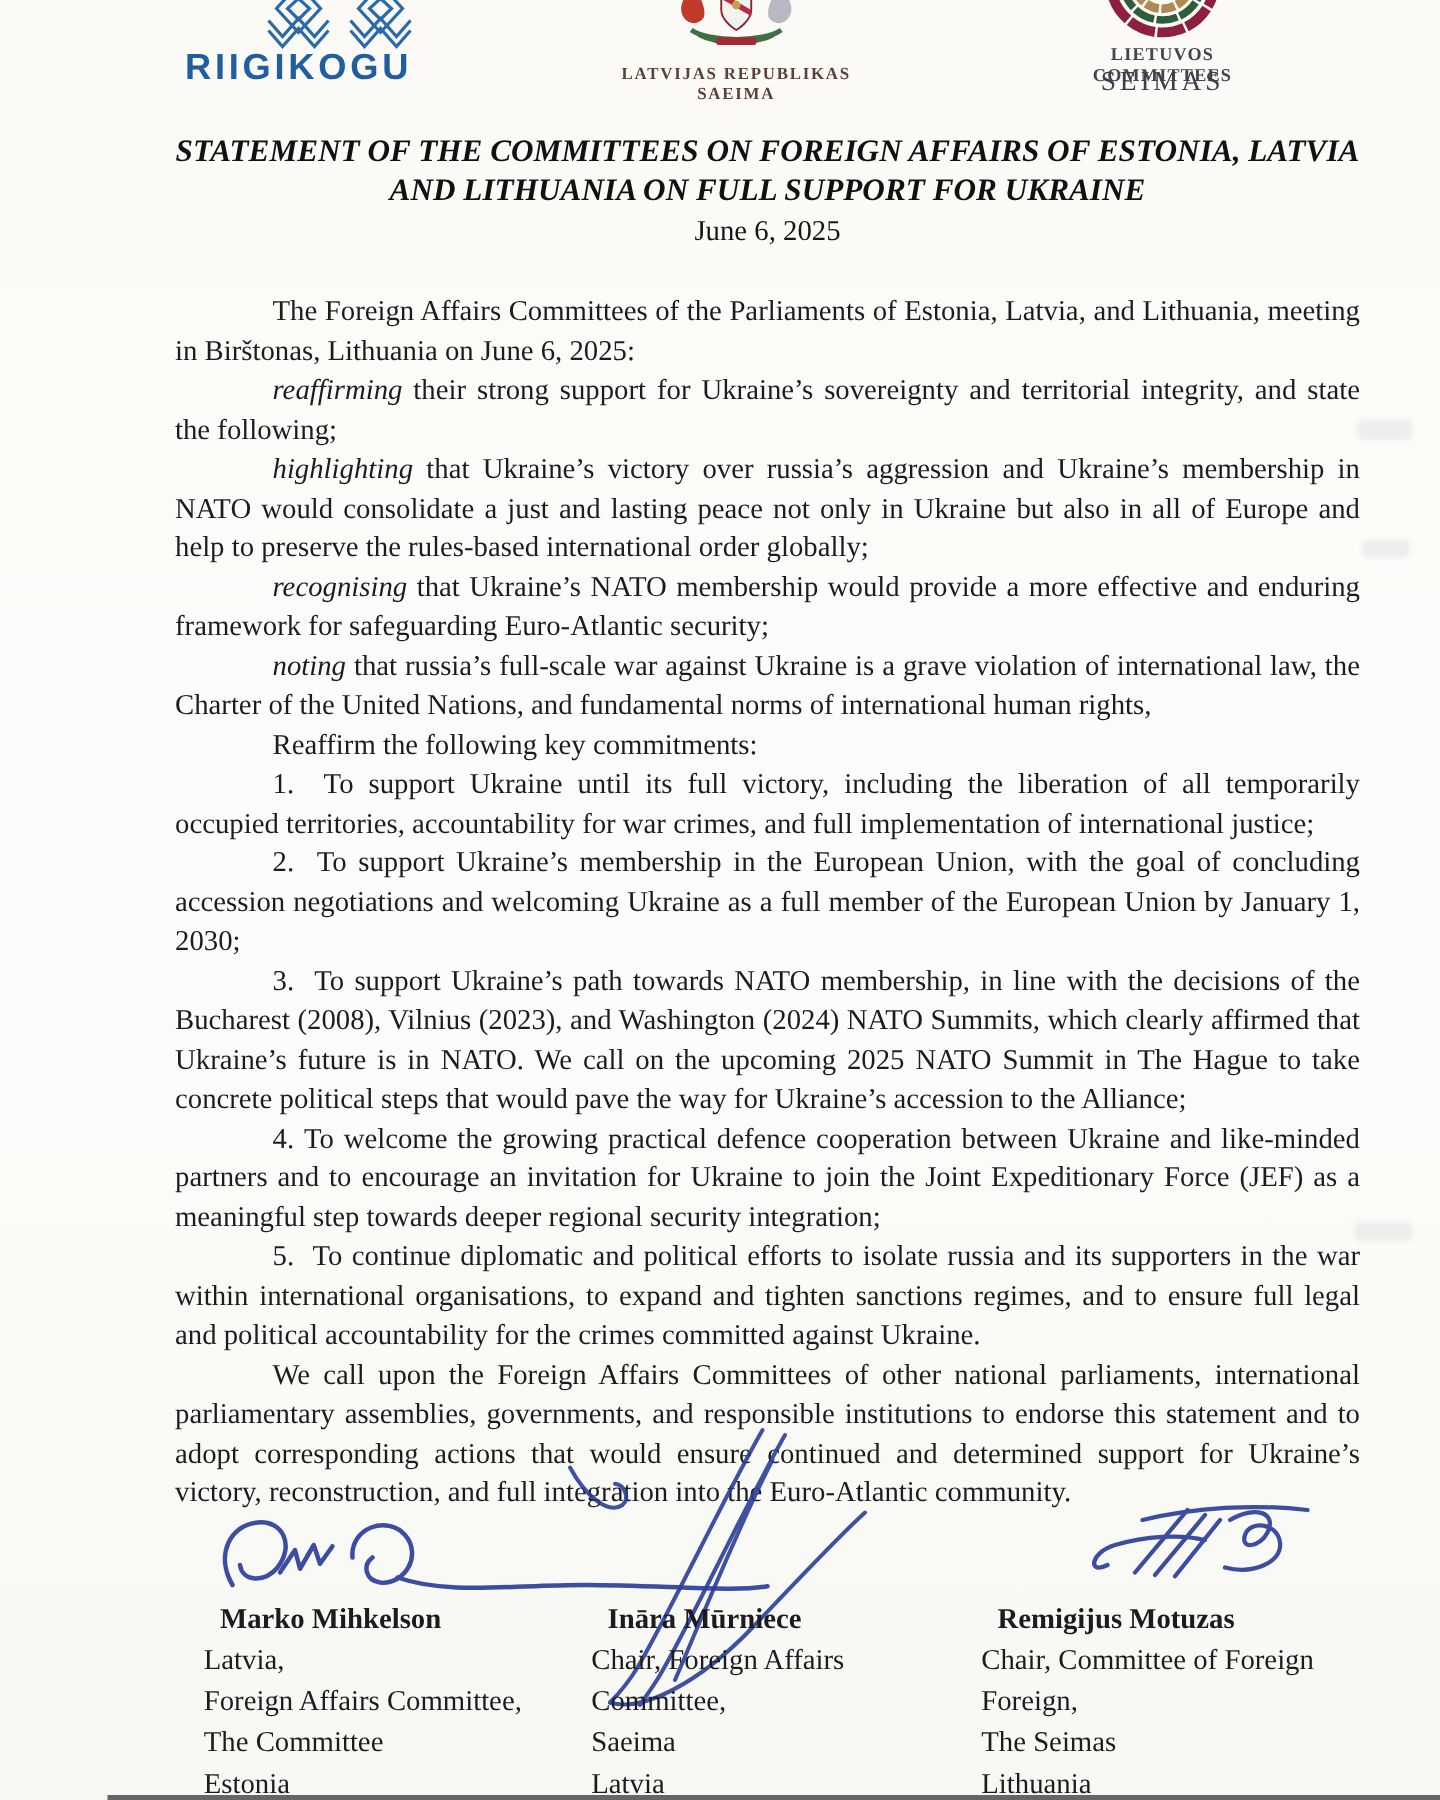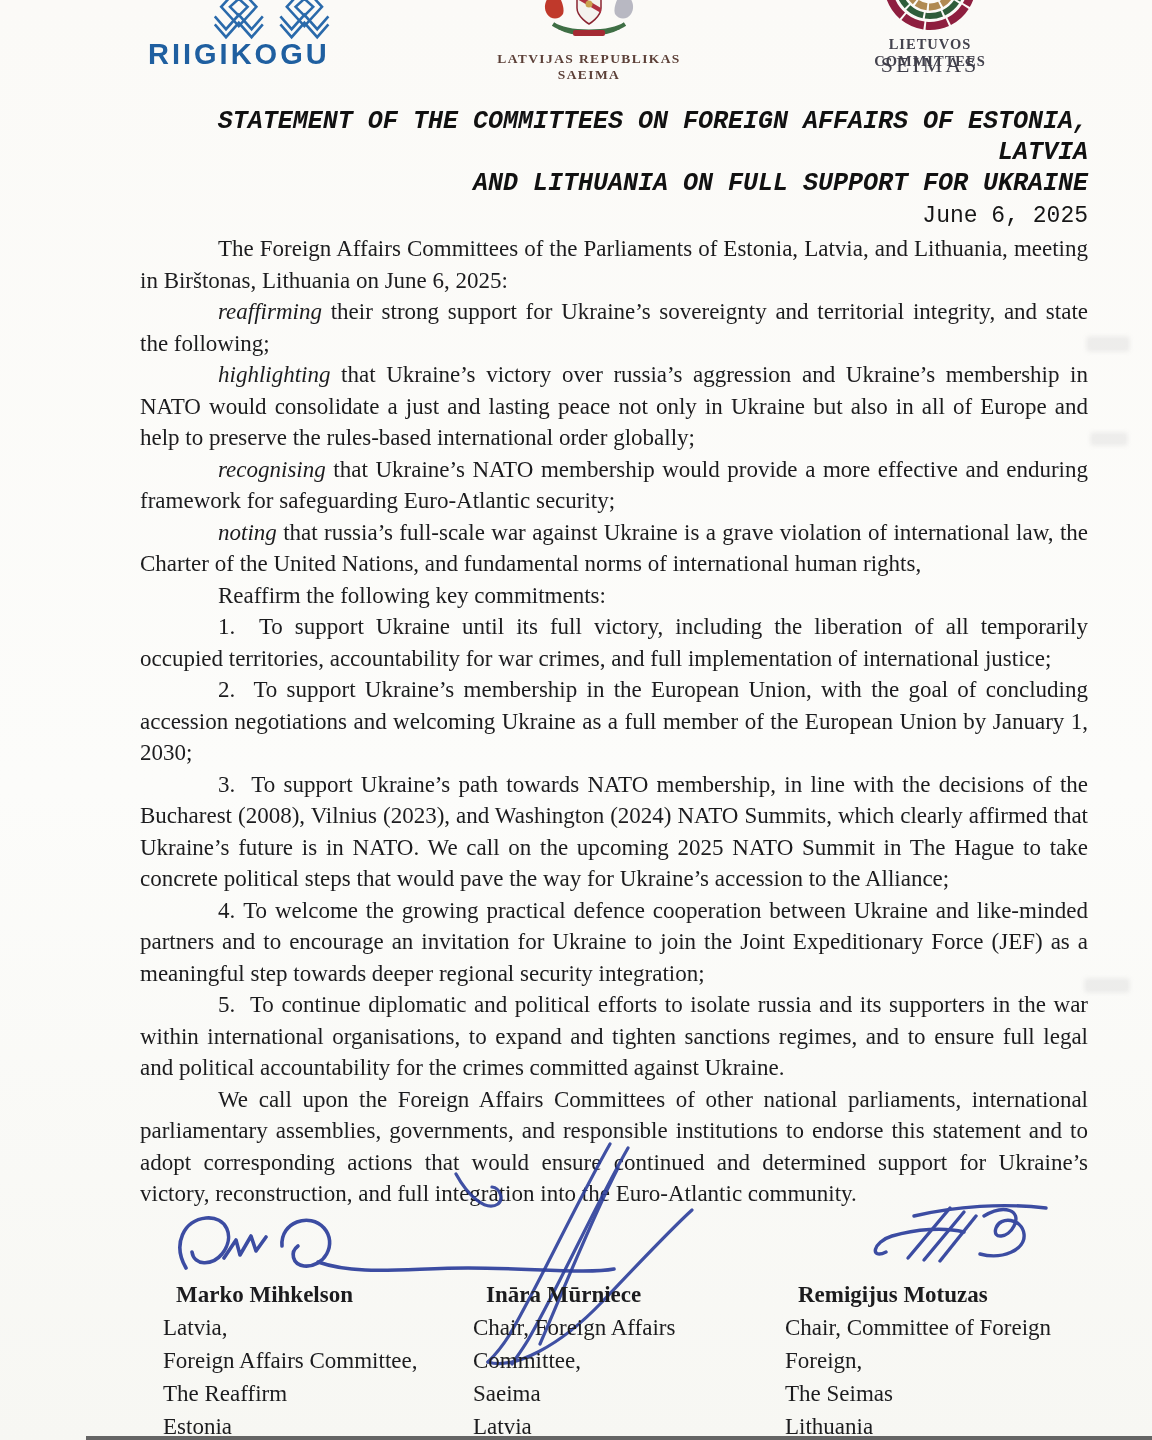--- a/index.html
+++ b/index.html
@@ -29,21 +29,21 @@
   .logo-lithuania .emblem{position:absolute;left:45px;top:0;}
   .logo-lithuania .word1{
     position:absolute;left:0;top:36px;width:180px;
     font-size:14.5px;letter-spacing:1px;color:#44434e;font-weight:bold;
   }
   .logo-lithuania .word2{
     position:absolute;left:0;top:52px;width:180px;
     font-size:22px;letter-spacing:3px;color:#3f3e49;
   }
   
-  .title-block{position:absolute;left:140px;right:64px;top:106px;text-align:right;font-family:Liberation Mono, monospace;}
+  .title-block{position:absolute;left:140px;right:64px;top:106px;text-align:center;}
   .title-line{font-weight:bold;font-style:italic;font-size:25px;line-height:31px;color:#111;}
   .doc-date{font-size:23px;margin-top:4px;color:#161616;}
   
   .body-text{position:absolute;left:140px;right:64px;top:233px;}
   .body-text p{
     margin:0;text-indent:78px;text-align:justify;
     font-size:23px;line-height:31.5px;
   }
   .lead{font-style:italic;}
   
@@ -150,21 +150,21 @@
       <path d="M88,63 L124,18"></path>
       <path d="M62,18 C104,8 152,5 194,10"></path>
       <path d="M132,18 C152,6 170,12 162,28 C156,40 140,42 144,30 C148,18 170,20 172,36 C174,52 150,62 128,56"></path>
     </g>
   </svg>
 
   <div class="sig-col" style="left:163px">
     <div class="sig-name">Marko Mihkelson</div>
     <div>Latvia,</div>
     <div>Foreign Affairs Committee,</div>
-    <div>The Reaffirm</div>
+    <div>The Committee</div>
     <div>Estonia</div>
   </div>
 
   <div class="sig-col" style="left:473px">
     <div class="sig-name">Ināra Mūrniece</div>
     <div>Chair, Foreign Affairs</div>
     <div>Committee,</div>
     <div>Saeima</div>
     <div>Latvia</div>
   </div>

